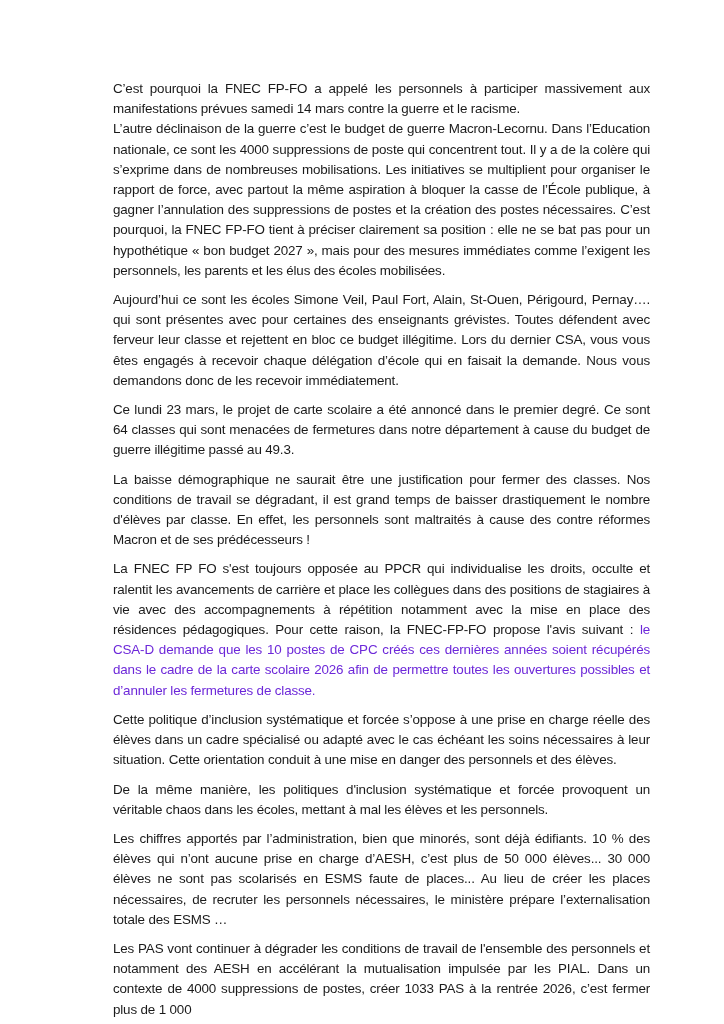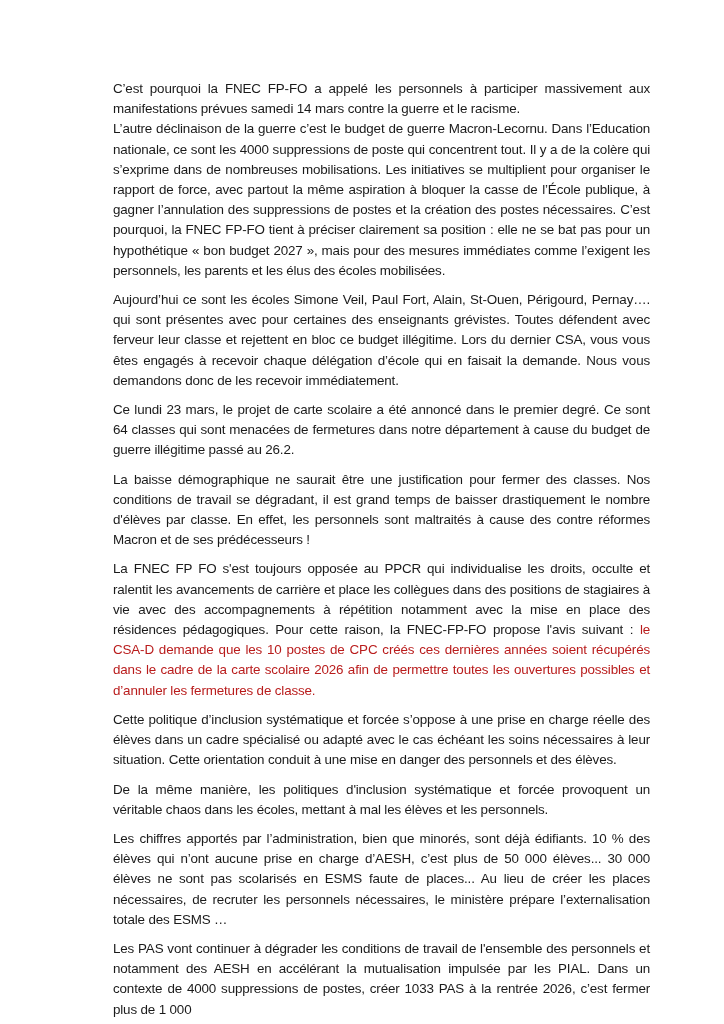--- a/index.html
+++ b/index.html
@@ -10,29 +10,29 @@
     top: 79px;
     width: 537px;
     font-family: "Liberation Sans", sans-serif;
     font-size: 13.4px;
     line-height: 20.2px;
     color: #1a1a1a;
     letter-spacing: -0.15px;
   }
   .page p { margin: 0 0 9px 0; text-align: justify; }
   .page p.tight { margin-bottom: 0; }
-  .red { color: #b91c1c; }
+  .red { color: #6d28d9; }
 </style>
 </head>
 <body>
 
 <div class="page">
   <p class="tight">C’est pourquoi la FNEC FP-FO a appelé les personnels à participer massivement aux manifestations prévues samedi 14 mars contre la guerre et le racisme.</p>
   <p>L’autre déclinaison de la guerre c’est le budget de guerre Macron-Lecornu. Dans l’Education nationale, ce sont les 4000 suppressions de poste qui concentrent tout. Il y a de la colère qui s’exprime dans de nombreuses mobilisations. Les initiatives se multiplient pour organiser le rapport de force, avec partout la même aspiration à bloquer la casse de l’École publique, à gagner l’annulation des suppressions de postes et la création des postes nécessaires. C’est pourquoi, la FNEC FP-FO tient à préciser clairement sa position : elle ne se bat pas pour un hypothétique « bon budget 2027 », mais pour des mesures immédiates comme l’exigent les personnels, les parents et les élus des écoles mobilisées.</p>
   <p>Aujourd’hui ce sont les écoles Simone Veil, Paul Fort, Alain, St-Ouen, Périgourd, Pernay…. qui sont présentes avec pour certaines des enseignants grévistes. Toutes défendent avec ferveur leur classe et rejettent en bloc ce budget illégitime. Lors du dernier CSA, vous vous êtes engagés à recevoir chaque délégation d’école qui en faisait la demande. Nous vous demandons donc de les recevoir immédiatement.</p>
-  <p>Ce lundi 23 mars, le projet de carte scolaire a été annoncé dans le premier degré. Ce sont 64 classes qui sont menacées de fermetures dans notre département à cause du budget de guerre illégitime passé au 26.2.</p>
+  <p>Ce lundi 23 mars, le projet de carte scolaire a été annoncé dans le premier degré. Ce sont 64 classes qui sont menacées de fermetures dans notre département à cause du budget de guerre illégitime passé au 49.3.</p>
   <p>La baisse démographique ne saurait être une justification pour fermer des classes. Nos conditions de travail se dégradant, il est grand temps de baisser drastiquement le nombre d'élèves par classe. En effet, les personnels sont maltraités à cause des contre réformes Macron et de ses prédécesseurs !</p>
   <p><span>La FNEC FP FO s'est toujours opposée au PPCR qui individualise les droits, occulte et ralentit les avancements de carrière et place les collègues dans des positions de stagiaires à vie avec des accompagnements à répétition notamment avec la mise en place des résidences pédagogiques. Pour cette raison, la FNEC-FP-FO propose l'avis suivant : </span><span class="red">le CSA-D demande que les 10 postes de CPC créés ces dernières années soient récupérés dans le cadre de la carte scolaire 2026 afin de permettre toutes les ouvertures possibles et d’annuler les fermetures de classe.</span></p>
   <p>Cette politique d’inclusion systématique et forcée s’oppose à une prise en charge réelle des élèves dans un cadre spécialisé ou adapté avec le cas échéant les soins nécessaires à leur situation. Cette orientation conduit à une mise en danger des personnels et des élèves.</p>
   <p>De la même manière, les politiques d'inclusion systématique et forcée provoquent un véritable chaos dans les écoles, mettant à mal les élèves et les personnels.</p>
   <p>Les chiffres apportés par l’administration, bien que minorés, sont déjà édifiants. 10 % des élèves qui n’ont aucune prise en charge d’AESH, c’est plus de 50 000 élèves... 30 000 élèves ne sont pas scolarisés en ESMS faute de places... Au lieu de créer les places nécessaires, de recruter les personnels nécessaires, le ministère prépare l’externalisation totale des ESMS …</p>
   <p>Les PAS vont continuer à dégrader les conditions de travail de l'ensemble des personnels et notamment des AESH en accélérant la mutualisation impulsée par les PIAL. Dans un contexte de 4000 suppressions de postes, créer 1033 PAS à la rentrée 2026, c’est fermer plus de 1 000</p>
 </div>
 
 </body></html>

